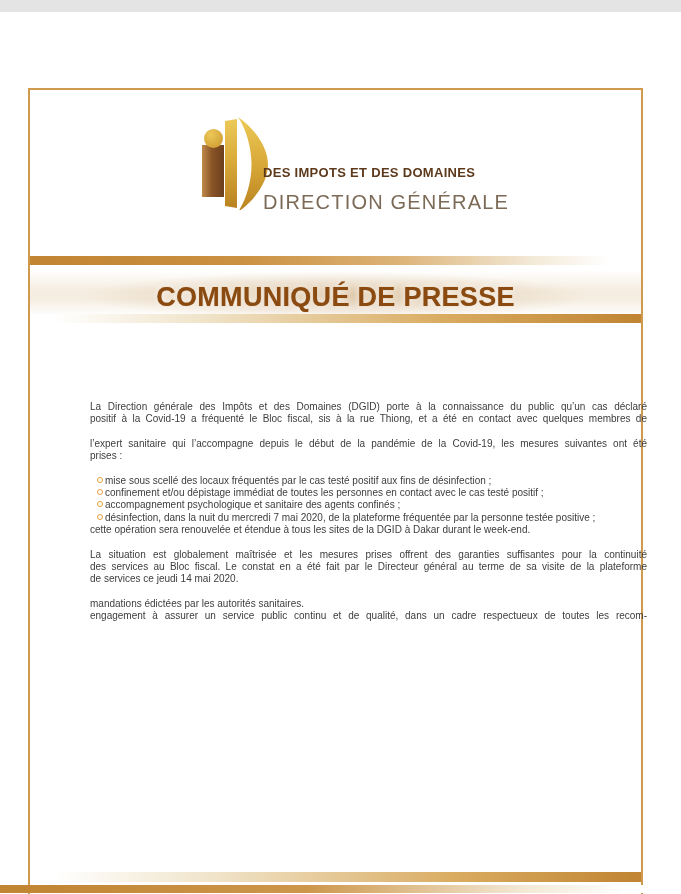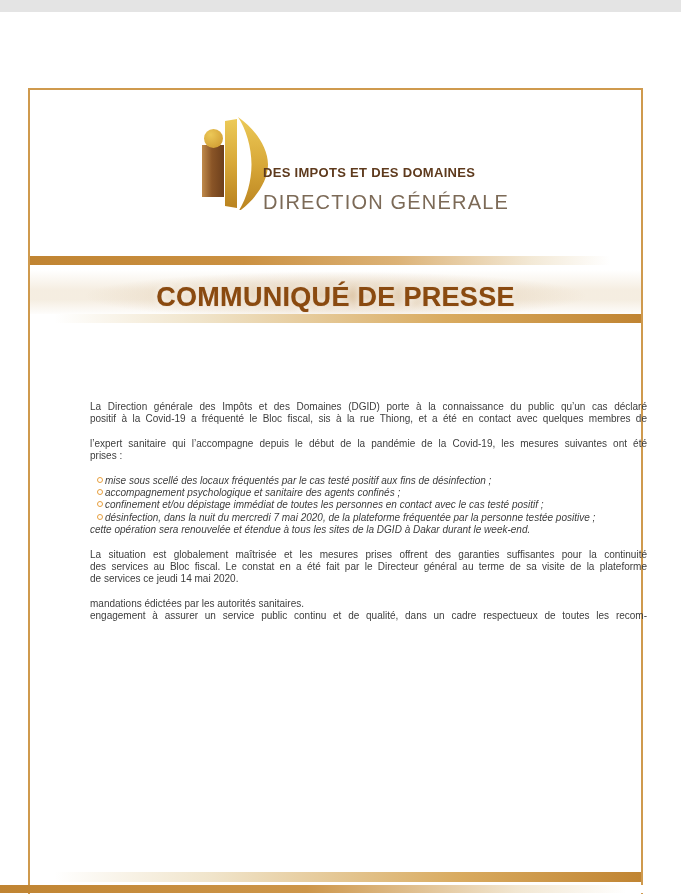--- a/index.html
+++ b/index.html
@@ -53,21 +53,21 @@
     background:linear-gradient(to right,#ffffff 4%,#f0e4ca 28%,#d9ab60 68%,#c08432 100%);
   }
   
   .body-text {
     position:absolute; left:28px; top:311px; width:557px;
     font-size:10px; line-height:12.4px; color:#3d3d3d;margin-left:32px;
   }
   .para { margin:0 0 12px 0; }
   .line { white-space:nowrap; }
   .line.justify { white-space:normal; text-align:justify; text-align-last:justify; }
-  .bullets { margin:0 0 12px 0;font-style:italic; }
+  .bullets { margin:0 0 12px 0; }
   .bullet-row { padding-left:7px; white-space:nowrap; }
   .ring {
     display:inline-block; width:4px; height:4px; border:1px solid #e79f3e;
     border-radius:50%; margin-right:2px; vertical-align:1px;
   }
   
   .bar-c {
     top:782px; height:10px;
     background:linear-gradient(to right,#ffffff 4%,#f0e4ca 30%,#d9ab60 70%,#c08432 100%);
   }
@@ -121,22 +121,22 @@
       <div class="para">
         <div class="line justify">La Direction générale des Impôts et des Domaines (DGID) porte à la connaissance du public qu’un cas déclaré</div>
         <div class="line justify">positif à la Covid-19 a fréquenté le Bloc fiscal, sis à la rue Thiong, et a été en contact avec quelques membres de</div>
       </div>
       <div class="para">
         <div class="line justify">l’expert sanitaire qui l’accompagne depuis le début de la pandémie de la Covid-19, les mesures suivantes ont été</div>
         <div class="line">prises :</div>
       </div>
       <div class="bullets">
         <div class="bullet-row"><span class="ring"></span><span>mise sous scellé des locaux fréquentés par le cas testé positif aux fins de désinfection ;</span></div>
+        <div class="bullet-row"><span class="ring"></span><span>confinement et/ou dépistage immédiat de toutes les personnes en contact avec le cas testé positif ;</span></div>
         <div class="bullet-row"><span class="ring"></span><span>accompagnement psychologique et sanitaire des agents confinés ;</span></div>
-        <div class="bullet-row"><span class="ring"></span><span>confinement et/ou dépistage immédiat de toutes les personnes en contact avec le cas testé positif ;</span></div>
         <div class="bullet-row"><span class="ring"></span><span>désinfection, dans la nuit du mercredi 7 mai 2020, de la plateforme fréquentée par la personne testée positive ;</span></div>
         <div class="line">cette opération sera renouvelée et étendue à tous les sites de la DGID à Dakar durant le week-end.</div>
       </div>
       <div class="para">
         <div class="line justify">La situation est globalement maîtrisée et les mesures prises offrent des garanties suffisantes pour la continuité</div>
         <div class="line justify">des services au Bloc fiscal. Le constat en a été fait par le Directeur général au terme de sa visite de la plateforme</div>
         <div class="line">de services ce jeudi 14 mai 2020.</div>
       </div>
       <div class="para">
         <div class="line">mandations édictées par les autorités sanitaires.</div>

